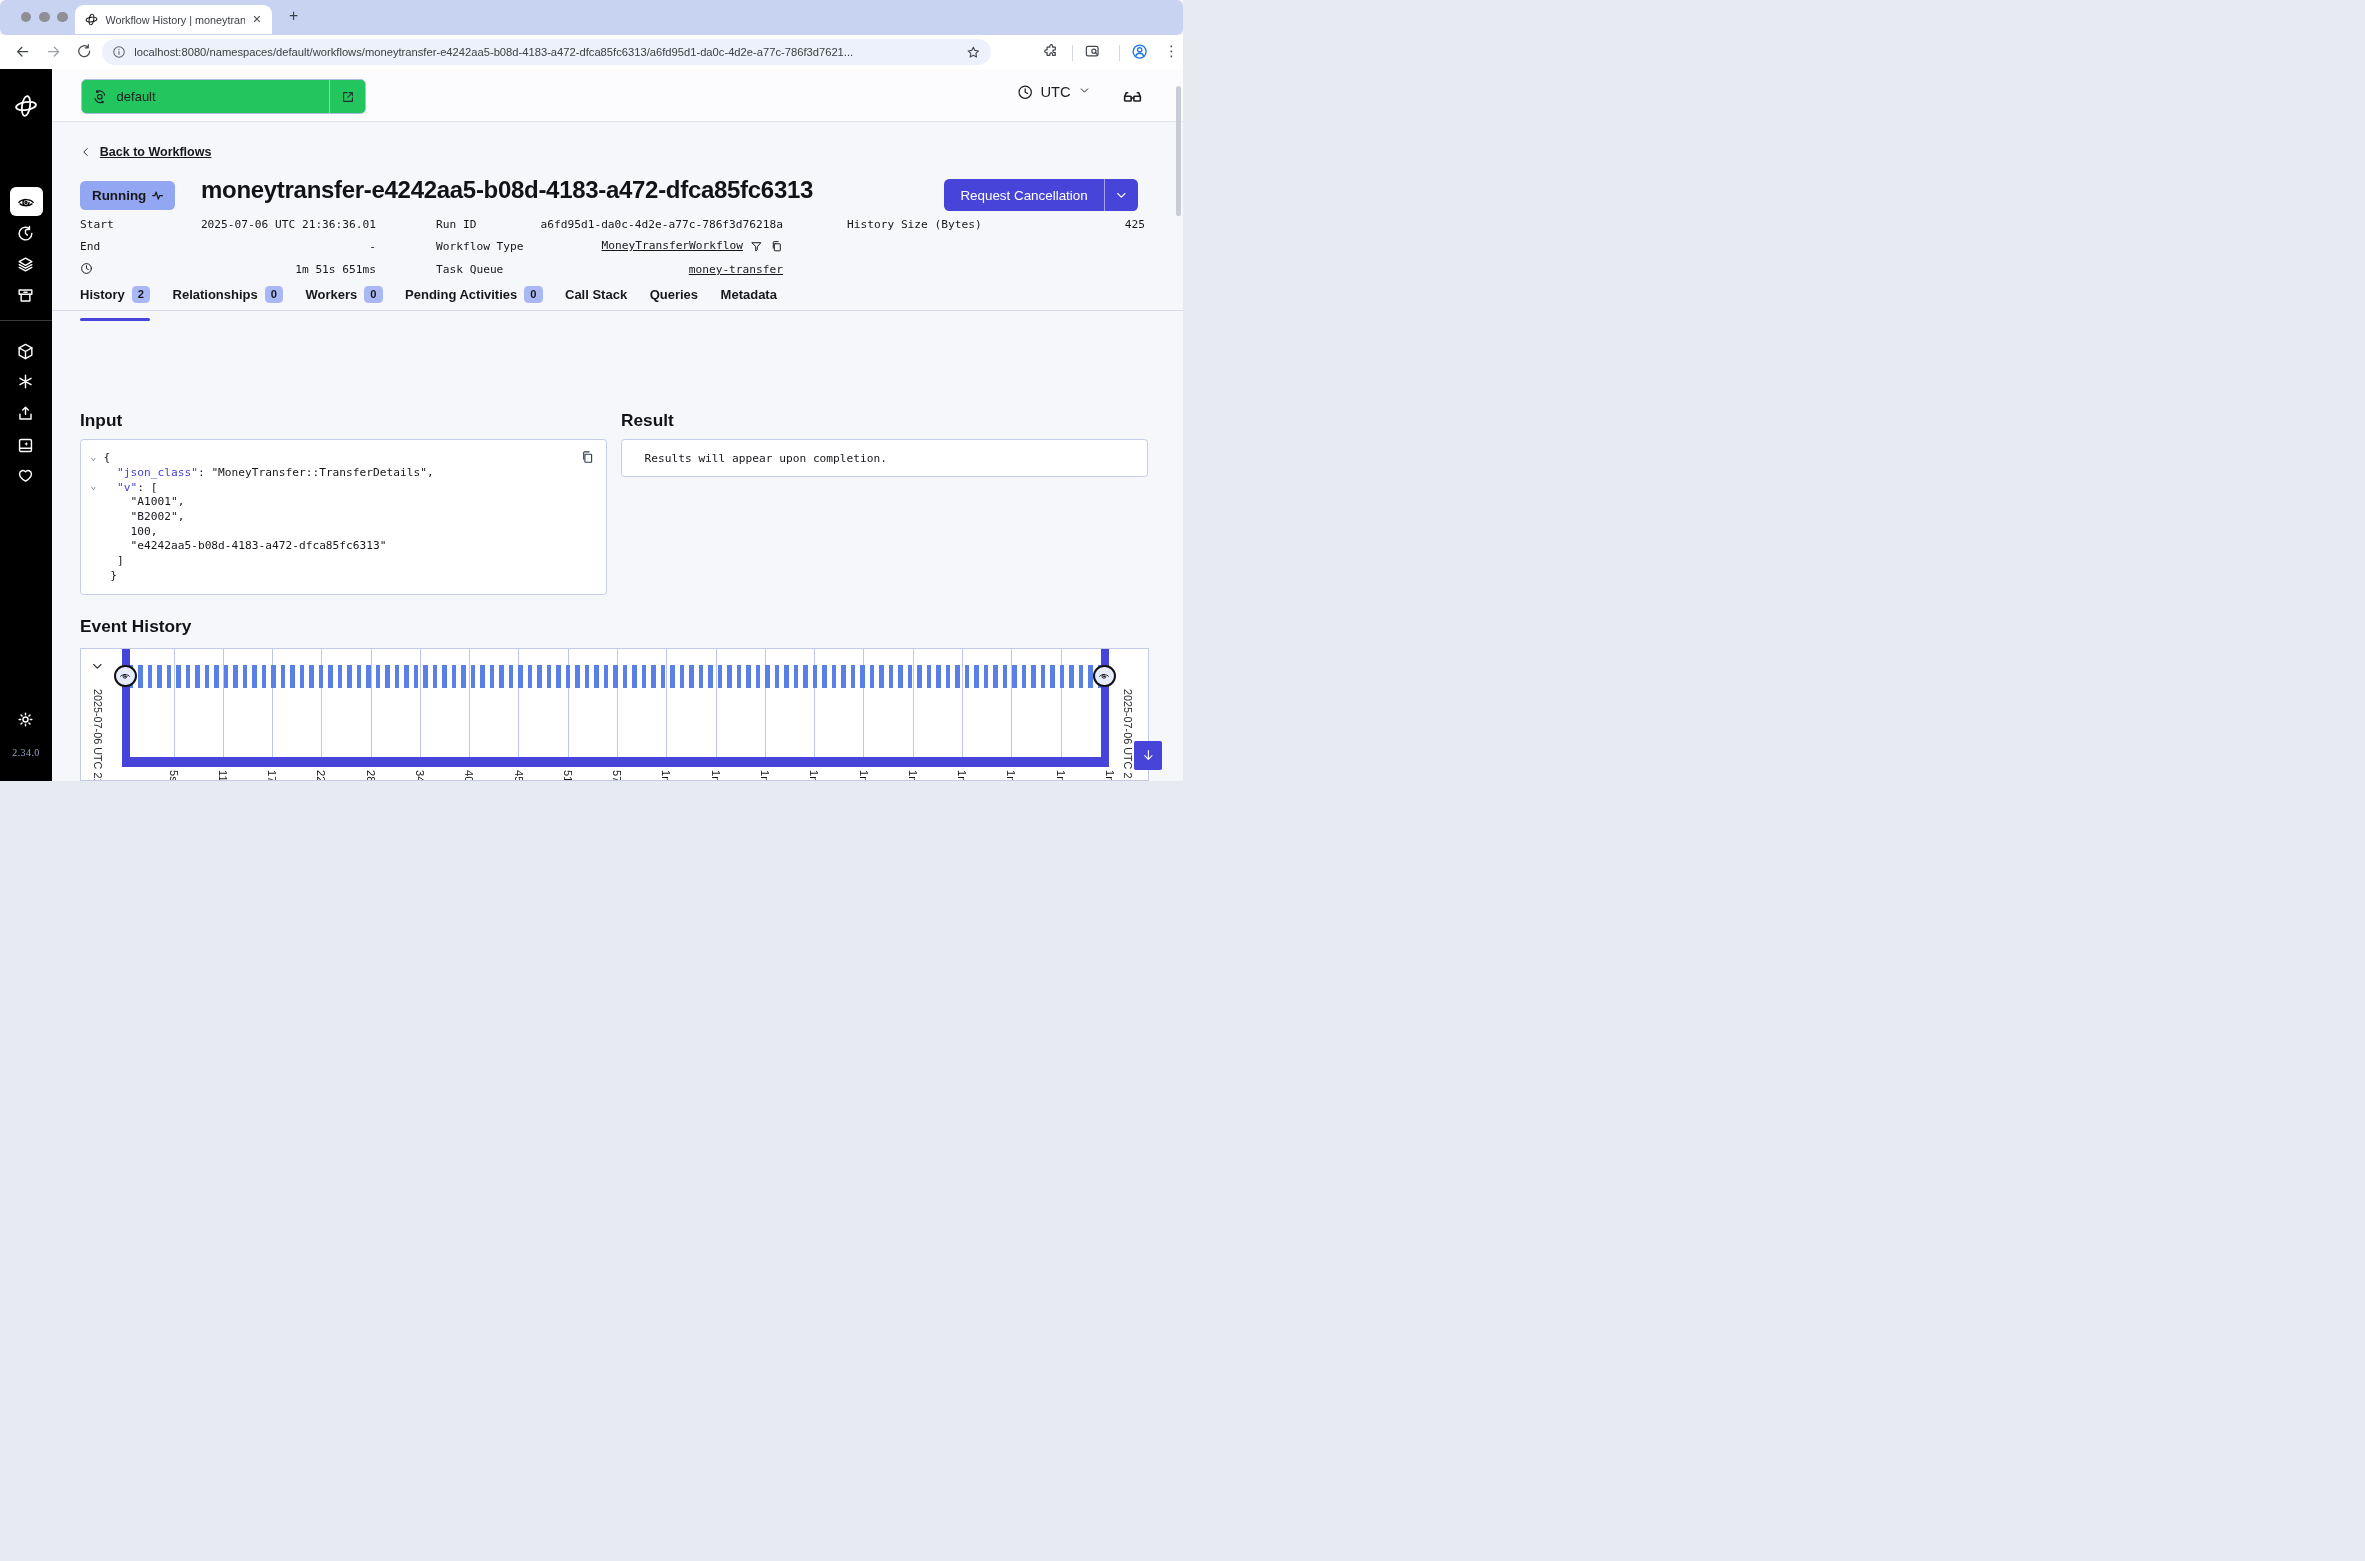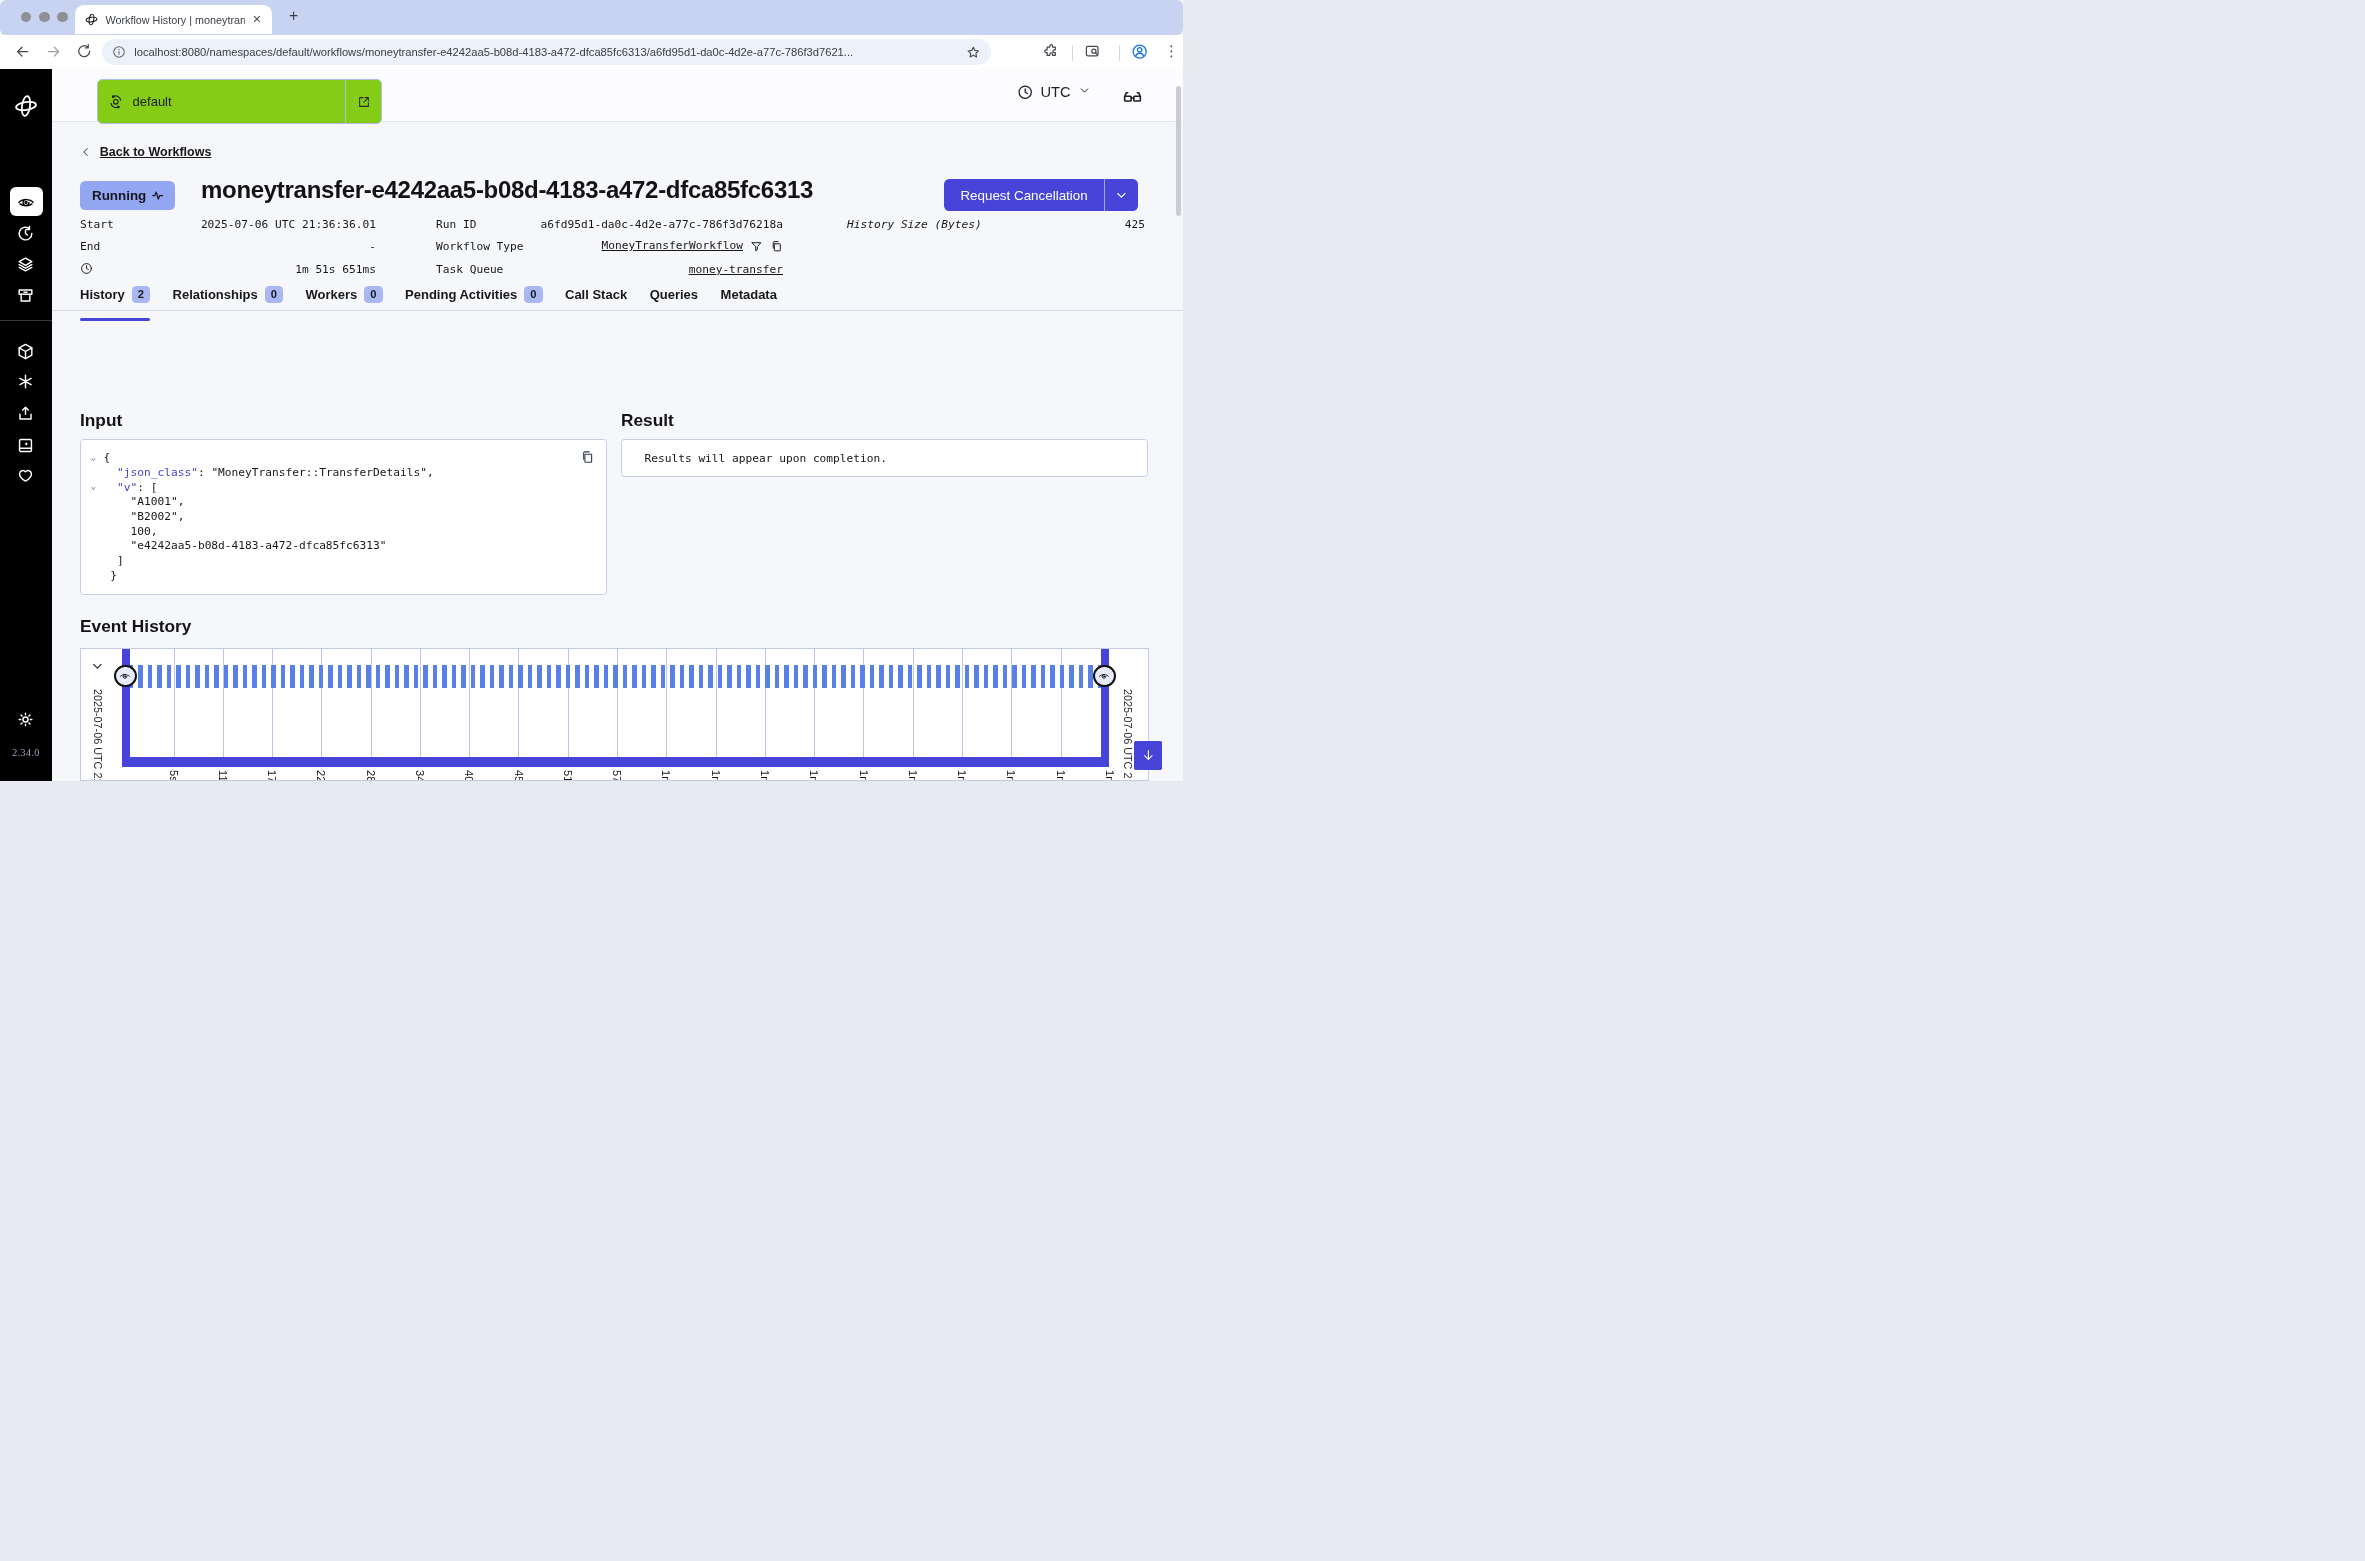--- a/index.html
+++ b/index.html
@@ -22,21 +22,21 @@
 
   
   .sidebar{position:absolute;left:0;top:69px;width:52px;height:712px;background:#000;color:#fff;font-family:Liberation Serif, serif;}
   .sic{position:absolute;left:16.4px;}
   .active-box{position:absolute;left:9.5px;top:118px;width:33px;height:29px;background:#fff;border-radius:6px;display:flex;align-items:center;justify-content:center;color:#000;}
   .sdiv{position:absolute;left:0;top:251px;width:52px;height:0.9px;background:#3a3a40;}
   .version{position:absolute;left:0;top:678px;width:52px;text-align:center;color:#9aa3c6;font-size:10px;letter-spacing:0.4px;}
 
   
   .nsbar{position:absolute;left:52px;top:69px;width:1131px;height:53px;background:#fcfcfe;border-bottom:0.9px solid #e3e5ef;box-sizing:border-box;}
-  .nsbox{position:absolute;left:81px;top:79px;width:285px;height:45px;border:0.9px solid #aebce9;border-radius:5.2px;background:#84cc16;display:flex;box-sizing:border-box;margin-left:16px;}
+  .nsbox{position:absolute;left:81px;top:79px;width:285px;height:35px;border:0.9px solid #aebce9;border-radius:5.2px;background:#22c55e;display:flex;box-sizing:border-box;}
   .nsmain{flex:1;display:flex;align-items:center;gap:8.6px;padding:0 10.4px;color:#1d1f24;}
   .nslabel{font-size:13px;}
   .nsext{width:35px;border-left:0.9px solid #aebce9;display:flex;align-items:center;justify-content:center;color:#2a2a30;}
   .utc{position:absolute;left:1017px;top:84px;display:flex;align-items:flex-start;gap:7px;font-size:14.7px;color:#1d1f24;}
   .glasses{position:absolute;left:1122px;top:87px;color:#1d1f24;}
 
   
   .backlink{position:absolute;left:80px;top:145px;display:flex;align-items:center;gap:7.8px;font-size:12.5px;font-weight:600;color:#18181b;cursor:pointer;}
   .backlink .bl-text{text-decoration:underline;}
   .badge-running{position:absolute;left:80px;top:181px;height:28.5px;background:#93a6f2;border-radius:5.2px;display:flex;align-items:center;gap:6px;padding:0 12px;font-size:13.4px;font-weight:600;color:#17171c;}
@@ -322,21 +322,21 @@
         <path d="M4 5h16l-6.5 7.5V18l-3 2v-7.5z"></path>
       </svg>
     <svg class="ic" width="13" height="13" viewBox="0 0 24 24" stroke-width="1.7">
         <rect x="8" y="7" width="11" height="13" rx="1"></rect>
         <path d="M6 15V4.5A1.5 1.5 0 0 1 7.5 3H15"></path>
       </svg>
   </span>
   <span class="dl" style="left:436px;top:263px;">Task Queue</span>
   <span class="dl dval" style="left:436px;top:263px;width:347px;"><span class="dlink">money-transfer</span></span>
 
-  <span class="dl" style="left:847px;top:218px;font-style:italic;">History Size (Bytes)</span>
+  <span class="dl" style="left:847px;top:218px;">History Size (Bytes)</span>
   <span class="dl dval" style="left:847px;top:218px;width:298px;">425</span>
 
   <div class="tabs">
     <div class="tabitem active">
       <span>History</span>
       <span class="tcount">2</span>
     </div>
     <div class="tabitem">
       <span>Relationships</span>
       <span class="tcount">0</span>

